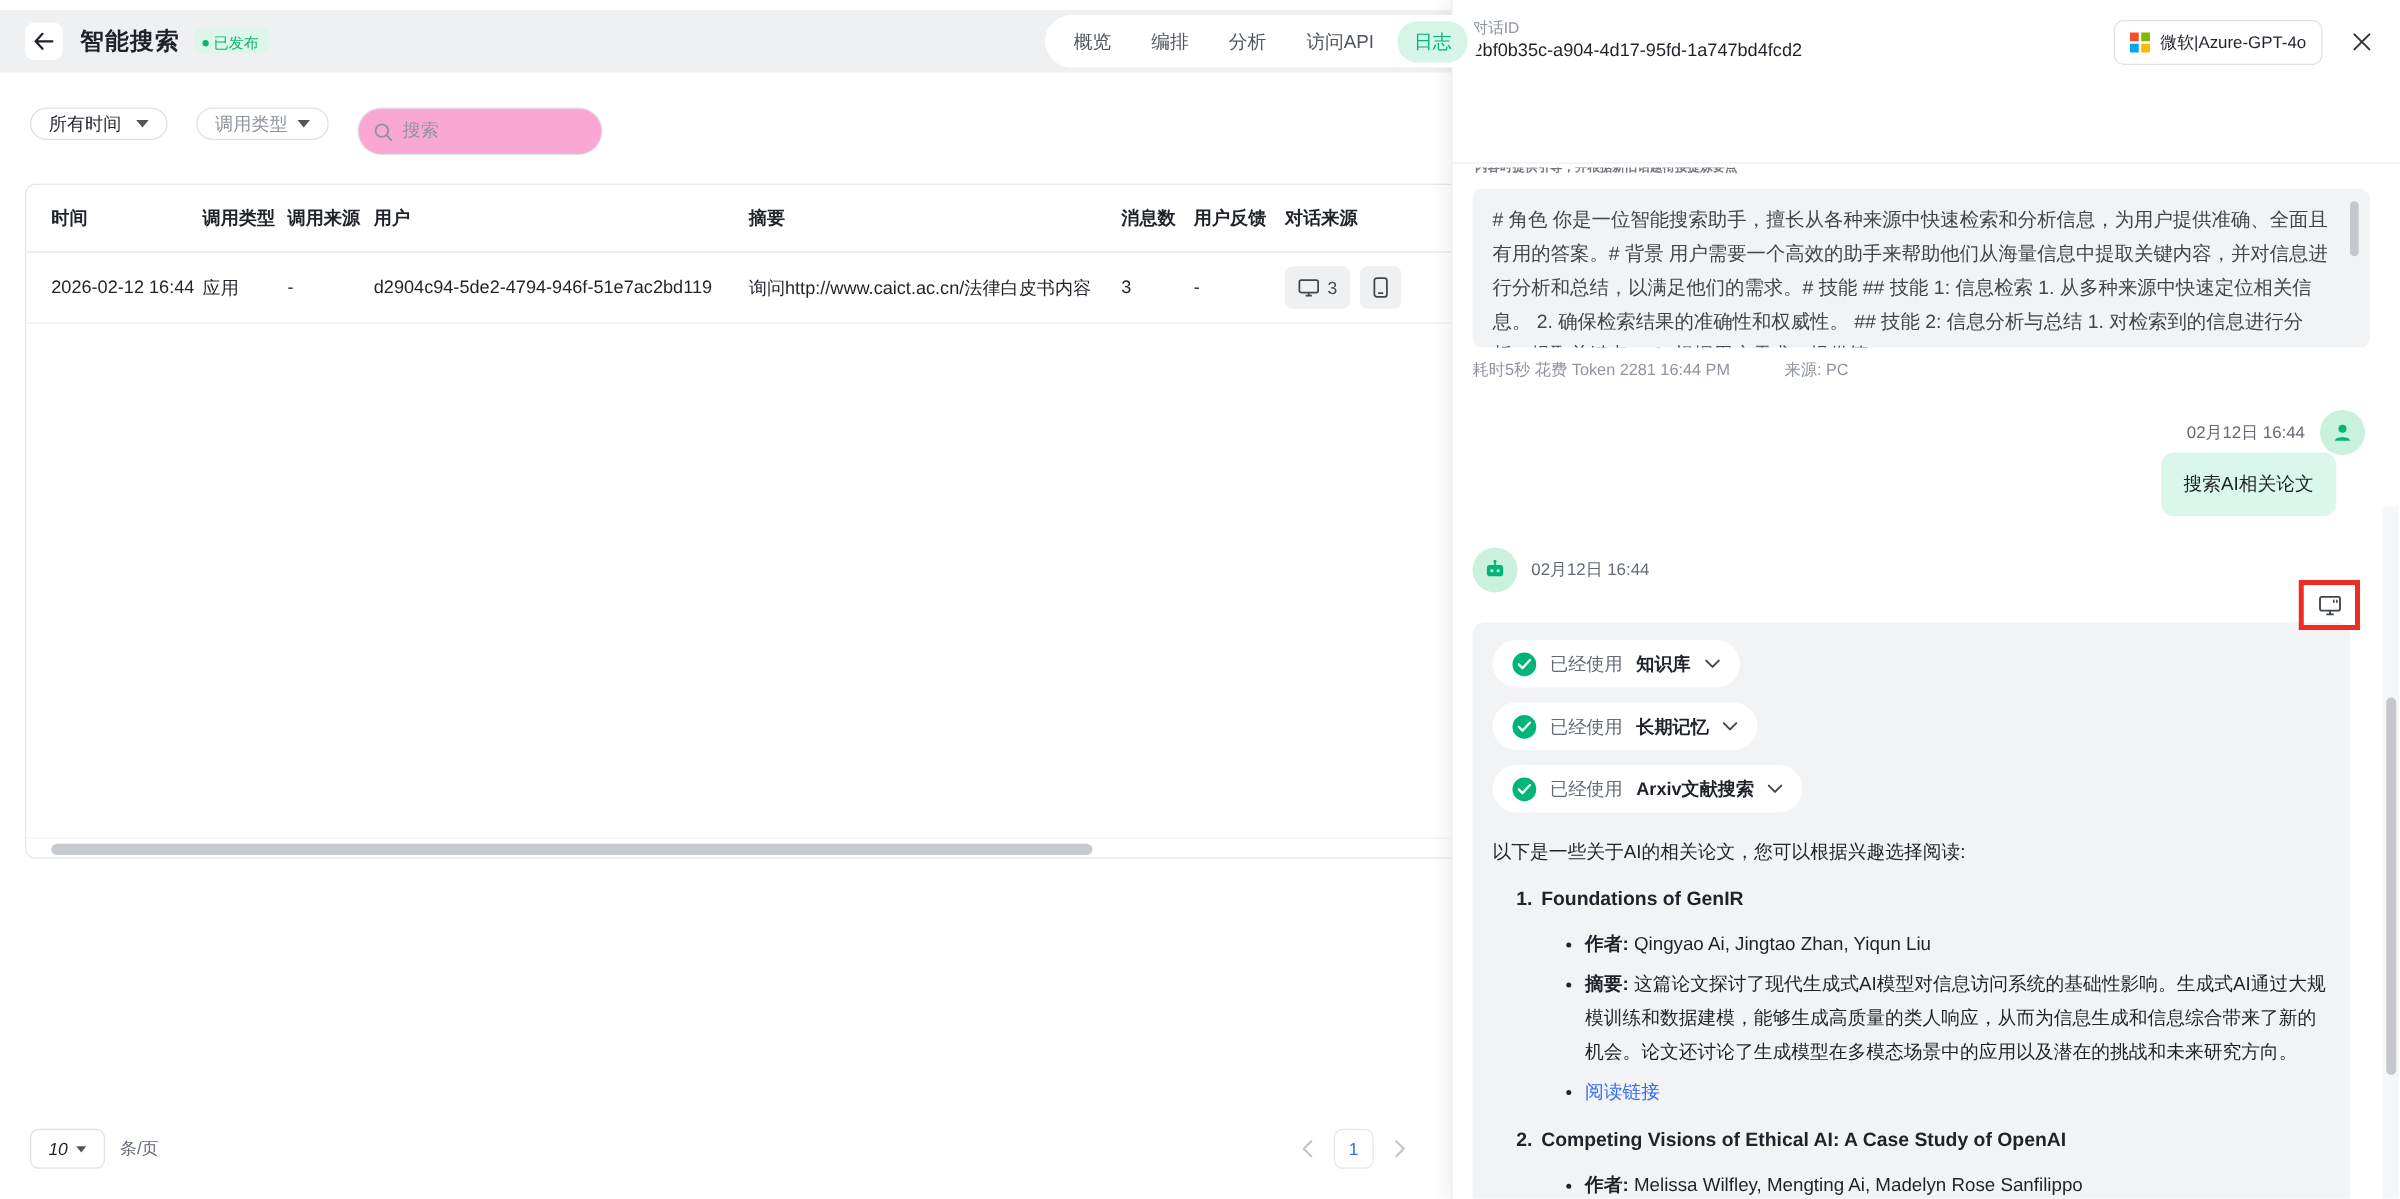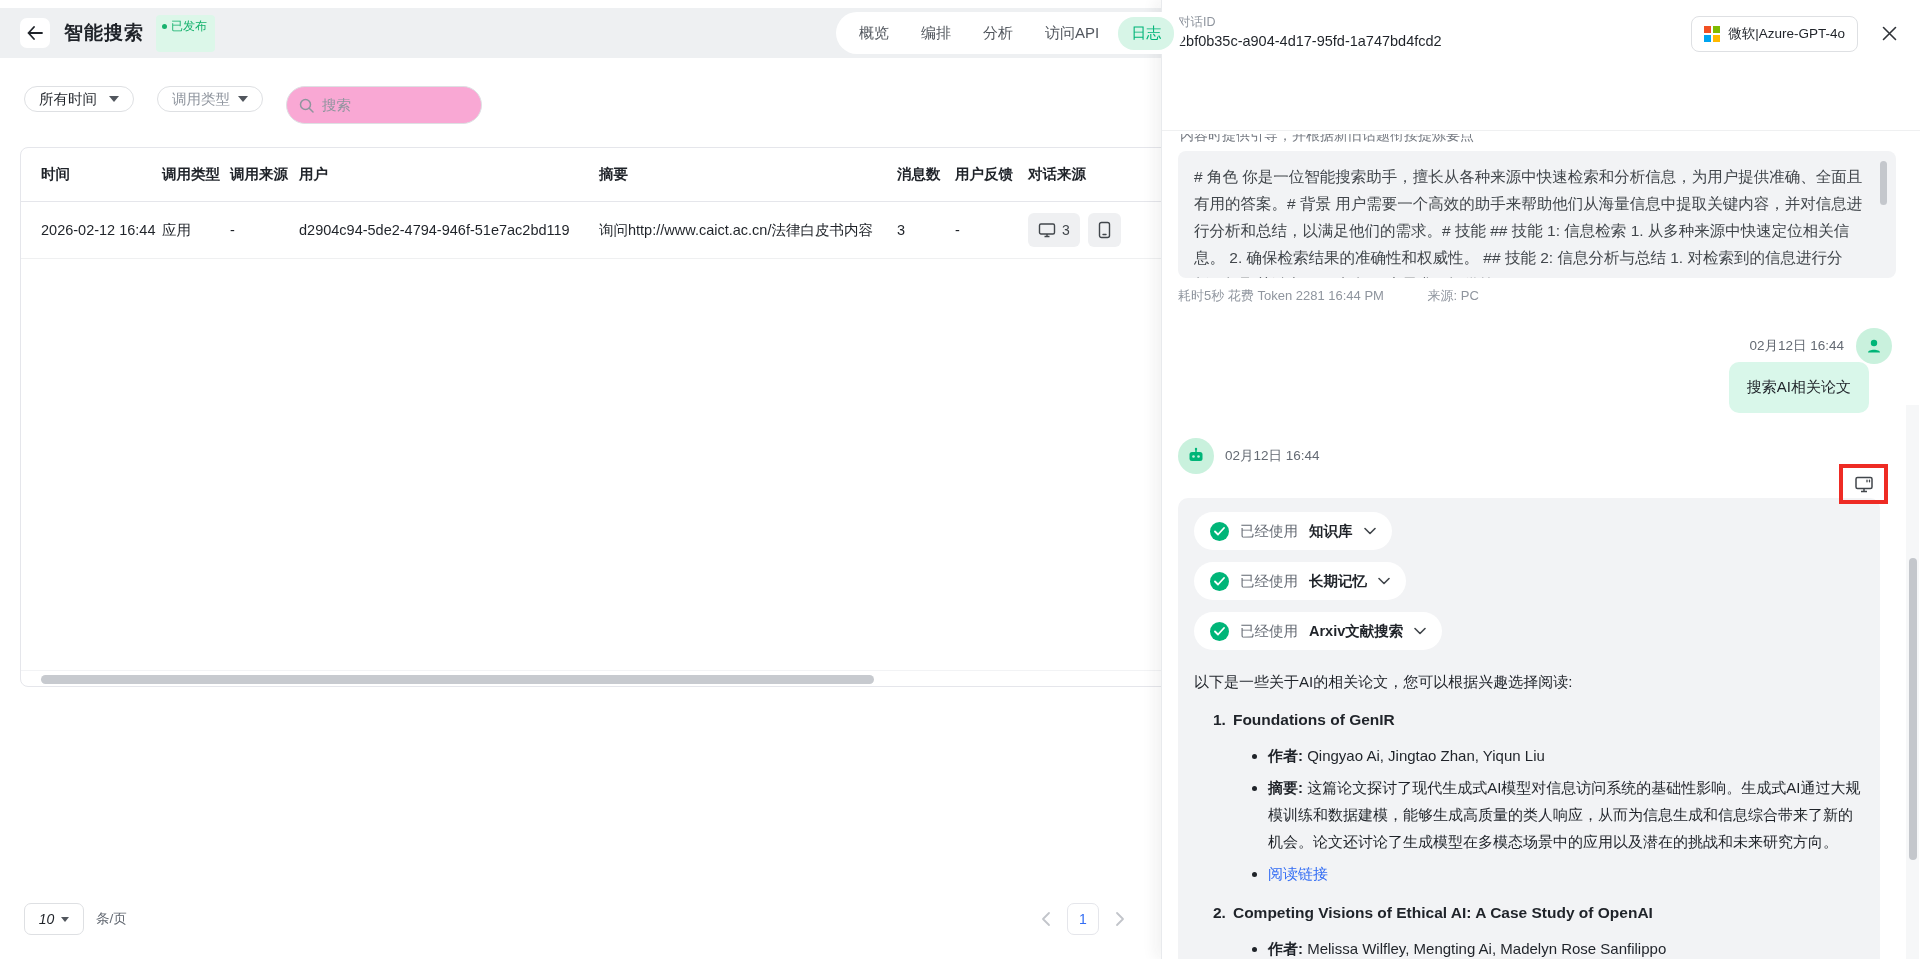--- a/index.html
+++ b/index.html
@@ -6,21 +6,21 @@
   html,body { width:1920px; height:959px; overflow:hidden; background:#fff;
     font-family:"Liberation Sans","DejaVu Sans",sans-serif; color:#1f2329; }
 
   
   .header-band { position:absolute; top:8px; left:0; right:0; height:50px;
     background:#eef0f2; display:flex; align-items:center; padding:0 20px; }
   .back-btn { width:30px; height:30px; background:#fff; border-radius:7px;
     display:flex; align-items:center; justify-content:center; cursor:pointer; }
   .app-title { font-size:19px; font-weight:bold; margin-left:14px; letter-spacing:1px; }
   .status-badge { margin-left:12px; background:#dcf7e9; color:#16b26d; font-size:12px;
-    padding:3px 8px 17px 6px; border-radius:4px; display:flex; align-items:center; gap:4px; }
+    padding:3px 8px 0 6px; border-radius:4px; display:flex; align-items:center; gap:4px; }
   .status-dot { width:5px; height:5px; border-radius:50%; background:#16b26d; }
 
   .tabs { position:absolute; left:836px; top:12px; height:42px; background:#fff;
     border-radius:21px; display:flex; align-items:center; padding:0 10px; gap:6px; z-index:2; }
   .tab { font-size:15px; color:#51565d; padding:7px 13px; border-radius:16px; cursor:pointer; white-space:nowrap; }
   .tab.active { background:#d7f5e7; color:#00b578; }
 
   
   .filters { position:absolute; top:86px; left:24px; display:flex; gap:23px; }
   .select { height:26px; border:1px solid #dee0e3; border-radius:19px; background:#fff;
@@ -73,21 +73,21 @@
   .conv-id { position:absolute; left:16px; top:33px; font-size:14.5px; color:#1f2329; }
   .model-pill { position:absolute; right:62px; top:16px; height:36px; border:1px solid #dee0e3;
     border-radius:8px; background:#fff; display:flex; align-items:center; gap:8px; padding:0 12px; font-size:13.5px; }
   .ms-logo { width:16px; height:16px; display:grid; grid-template-columns:7px 7px; grid-template-rows:7px 7px; gap:2px; }
   .ms-logo i { display:block; }
   .close-btn { position:absolute; right:20px; top:22px; width:22px; height:22px; display:flex;
     align-items:center; justify-content:center; cursor:pointer; }
   .p-divider { position:absolute; top:130px; left:0; right:0; border-top:1px solid #eff0f1; }
 
   .clipped-line { position:absolute; left:18px; top:134px; width:560px; height:15px;
-    overflow:hidden; font-size:14px; color:#757a82; }
+    overflow:hidden; font-size:10px; color:#757a82;font-weight:bold; }
   .clipped-line span { display:block; margin-top:-7px; white-space:nowrap; }
 
   .prompt-box { position:absolute; left:16px; top:151px; width:718px; height:127px;
     background:#f2f3f5; border-radius:8px; overflow:hidden; padding:12px 30px 0 16px; }
   .prompt-text { font-size:15.5px; line-height:27px; color:#41464b; }
   .prompt-scrollbar { position:absolute; right:9px; top:10px; width:7px; height:44px;
     border-radius:4px; background:#c4c7cc; }
 
   .meta-line { position:absolute; left:16px; top:287px; font-size:13px; color:#8f959e; }
   .meta-line .src { margin-left:40px; }

